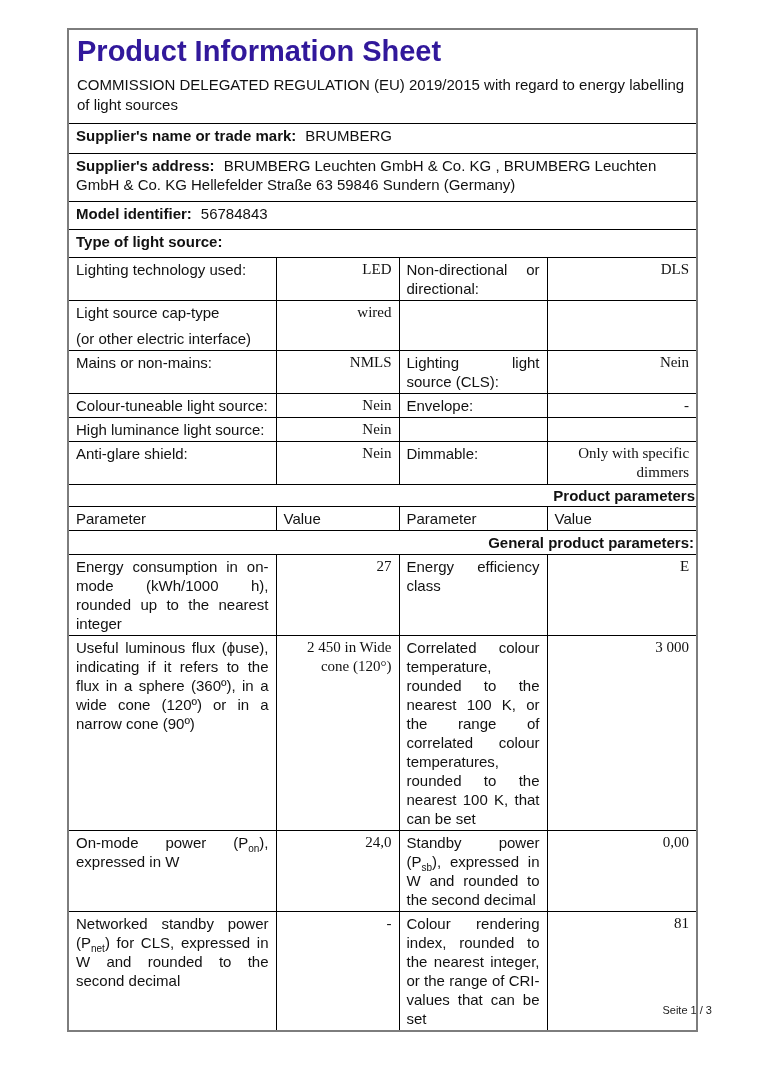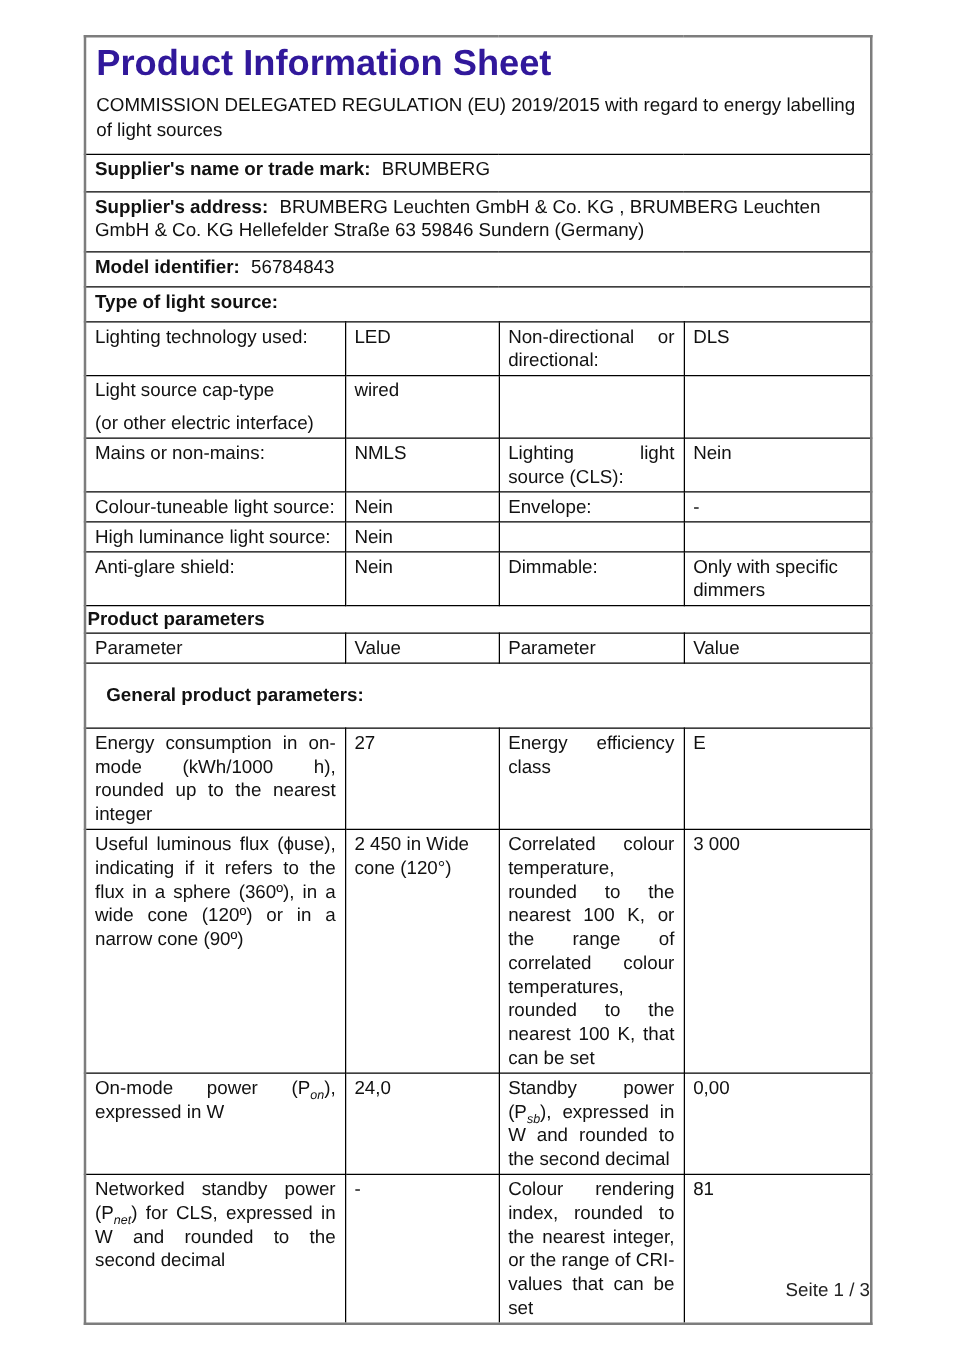--- a/index.html
+++ b/index.html
@@ -14,37 +14,37 @@
   table.doc{
     border-collapse:collapse;table-layout:fixed;width:629px;
     border:2px solid #7d7d7d;
   }
   table.doc td{
     border:1px solid #000;vertical-align:top;
     padding:2px 7px;font-size:15px;line-height:19px;color:#111;
     overflow:hidden;
   }
   .b{font-weight:bold;}
-  .center{text-align:left;}
+  .center{text-align:right;}
   .just{text-align:justify;margin-top:15px;}
-  .valcell{text-align:left;padding:2px 4px;}
+  .valcell{text-align:right;padding:2px 4px;font-family:Liberation Serif, serif;}
   h1.title{
     margin:3px 0 8px 1px;font-size:29px;line-height:32px;
     color:#31189b;font-weight:bold;letter-spacing:0px;
   }
   p.reg{margin:0 0 6px 1px;font-size:15px;line-height:20px;}
   .headcell{padding:4px 8px 6px 8px;}
   .infocell{padding:4px 8px;line-height:21px;}
   .lbl{font-weight:bold;}
   .gap2{display:inline-block;width:9px;}
   .line2{margin-top:7px;}
-  sub{font-size:10px;line-height:0;font-style:italic;}
+  sub{font-size:10px;line-height:0;}
   .footer{
-    position:absolute;right:68px;top:1004px;
-    font-size:15px;color:#222;margin-top:20px;
+    position:absolute;right:52px;top:1004px;
+    font-size:11px;color:#222;
   }
 </style>
 </head>
 <body>
 
 <div class="sheet">
   <table class="doc">
     <colgroup>
       <col style="width:208px">
         <col style="width:123px">
@@ -132,21 +132,21 @@
     </tr>
 
     <tr style="height:23px">
       <td>Parameter</td>
       <td>Value</td>
       <td>Parameter</td>
       <td>Value</td>
     </tr>
 
     <tr style="height:23px">
-      <td colspan="4" class="center b" style="padding:16px">General product parameters:</td>
+      <td colspan="4" class="center b" style="padding:2px">General product parameters:</td>
     </tr>
 
     <tr style="height:58px">
       <td class="just">Energy consumption in on-mode (kWh/1000 h), rounded up to the nearest integer</td>
       <td class="valcell">27</td>
       <td class="just">Energy efficiency class</td>
       <td class="valcell">E</td>
     </tr>
 
     <tr style="height:187px">

